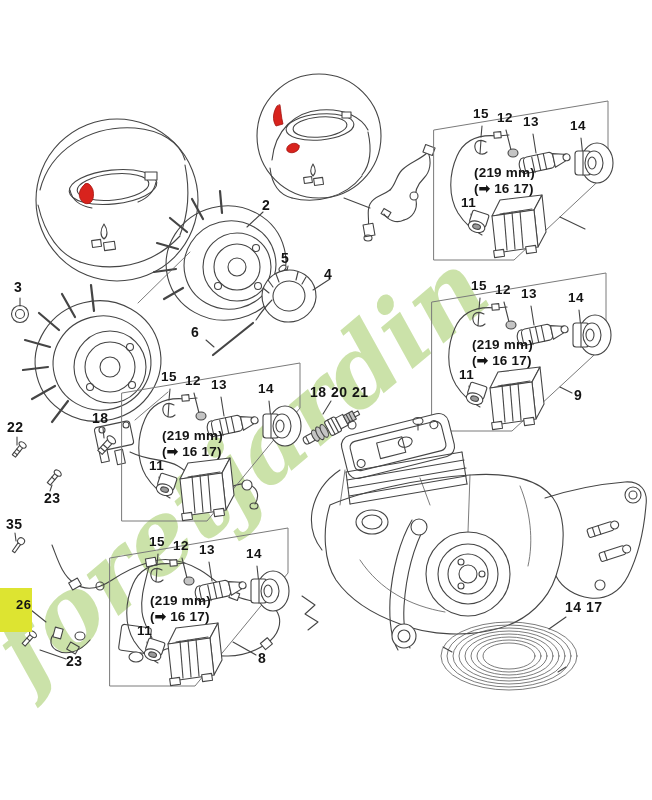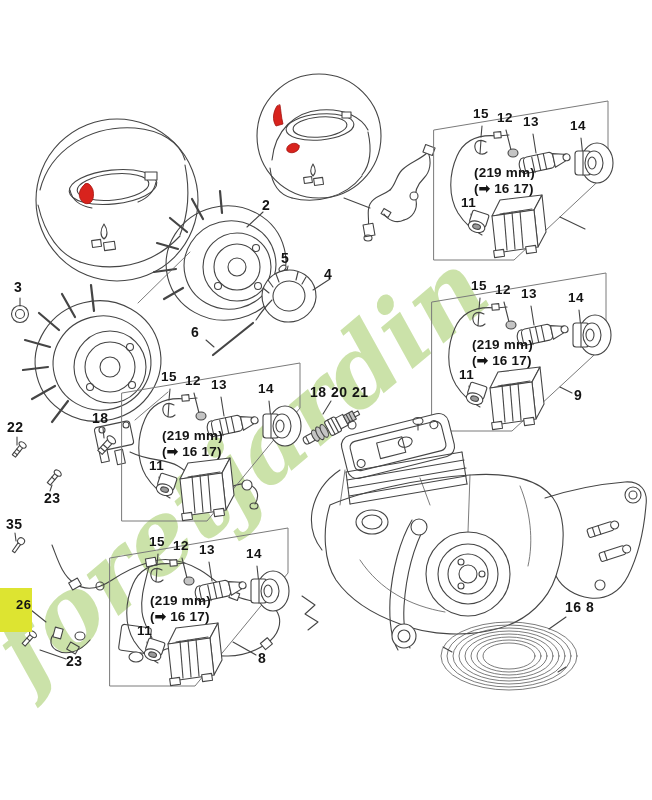--- a/index.html
+++ b/index.html
@@ -376,21 +376,21 @@
   <span class="lbl" style="left:281px;top:250px">5</span>
   <span class="lbl" style="left:191px;top:324px">6</span>
   <span class="lbl" style="left:92px;top:410px">18</span>
   <span class="lbl" style="left:7px;top:419px">22</span>
   <span class="lbl" style="left:44px;top:490px">23</span>
   <span class="lbl" style="left:6px;top:516px">35</span>
   <span class="lbl" style="left:66px;top:653px">23</span>
   <span class="lbl" style="left:258px;top:650px">8</span>
   <span class="lbl" style="left:574px;top:387px">9</span>
   <span class="lbl" style="left:310px;top:384px">18 20 21</span>
-  <span class="lbl" style="left:565px;top:599px">16 8</span>
+  <span class="lbl" style="left:565px;top:599px">14 17</span>
 </div>
 
 <div class="modbox" style="left:122px;top:363px">
   <span class="lbl" style="left:39px;top:6px">15</span>
   <span class="lbl" style="left:63px;top:10px">12</span>
   <span class="lbl" style="left:89px;top:14px">13</span>
   <span class="lbl" style="left:136px;top:18px">14</span>
   <span class="lbl sm" style="left:40px;top:65px">(219 mm)</span>
   <span class="lbl sm" style="left:40px;top:80px">(➡ 16 17)</span>
   <span class="lbl" style="left:27px;top:95px">11</span>

